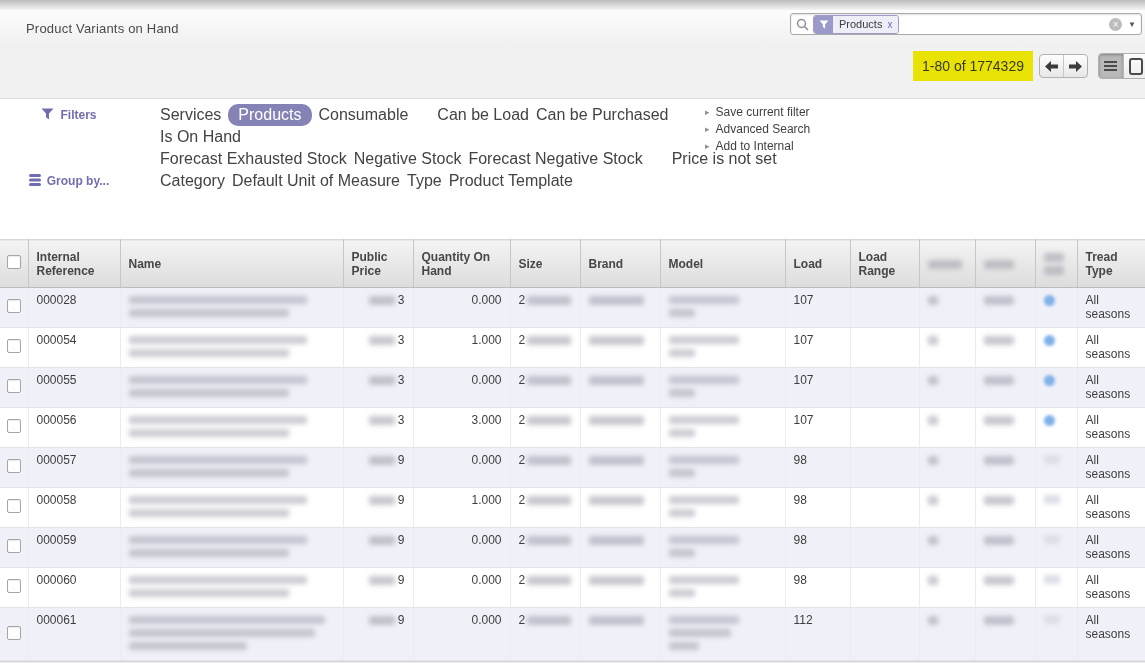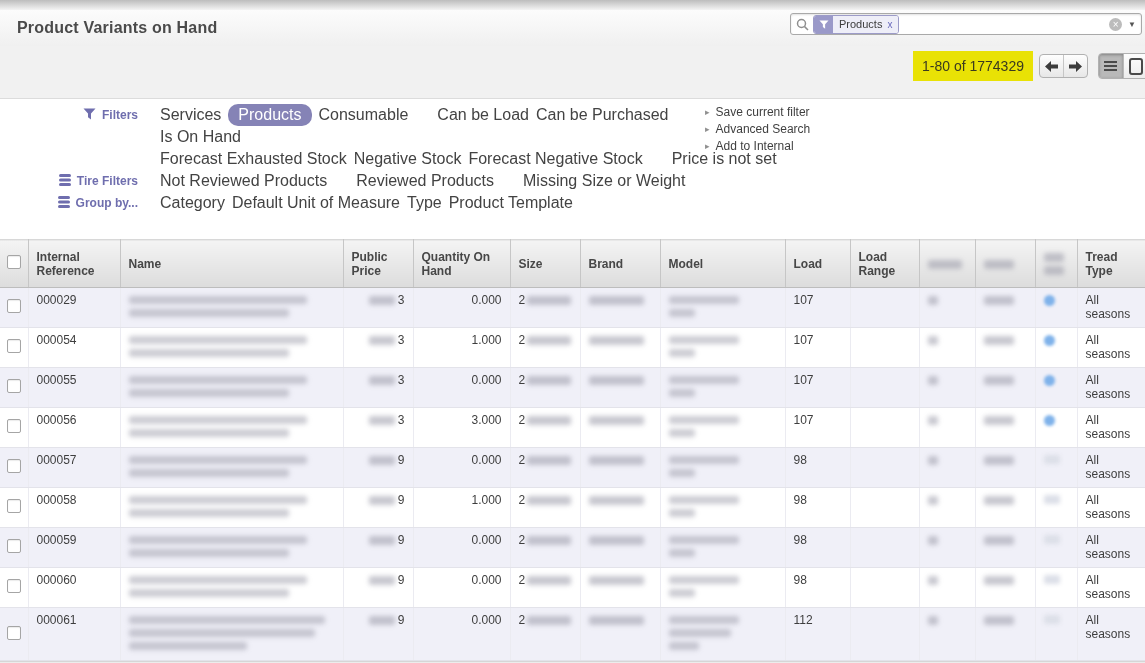--- a/index.html
+++ b/index.html
@@ -5,21 +5,21 @@
   html,body{margin:0;padding:0;}
   body{
     width:1145px;height:663px;overflow:hidden;position:relative;
     font-family:"Liberation Sans", sans-serif;background:#fff;
     -webkit-font-smoothing:antialiased;
   }
   
   .chrome-top{height:10px;background:linear-gradient(#bdbdbd,#f4f4f4);}
   .title-row{height:36px;background:linear-gradient(#fcfcfc,#f0f0f0);position:relative;
     display:flex;align-items:center;padding:0 8px;box-sizing:border-box;}
-  .page-title{font-size:16px;font-weight:bold;color:#4a4a4a;margin:9px;letter-spacing:.2px;}
+  .page-title{font-size:13px;font-weight:normal;color:#4a4a4a;margin:18px;letter-spacing:.2px;}
   
   .searchbox{position:absolute;right:3px;top:3px;width:352px;height:22px;background:#fff;
     border:1px solid #a9a9a9;border-radius:3px;box-shadow:inset 0 1px 2px rgba(0,0,0,.12);
     display:flex;align-items:center;padding:0 5px;box-sizing:border-box;cursor:text;}
   .search-mag{display:flex;align-items:center;margin-right:4px;}
   .facet{display:flex;align-items:stretch;height:17px;border:1px solid #9c9bc8;border-radius:3px;overflow:hidden;cursor:pointer;}
   .facet-ic{background:#9a99c9;width:19px;display:flex;align-items:center;justify-content:center;}
   .facet-body{background:#eeeef8;padding:0 6px;display:flex;align-items:center;gap:5px;}
   .facet-label{font-size:11px;color:#3c3c3c;}
   .facet-x{font-size:10px;color:#6b6bbd;cursor:pointer;}
@@ -38,21 +38,21 @@
   .switch-btn{width:24px;display:flex;align-items:center;justify-content:center;cursor:pointer;
     background:linear-gradient(#fdfdfd,#ececec);}
   .switch-btn + .switch-btn{border-left:1px solid #b9b9b9;}
   .switch-btn.active{background:#b9b9b9;box-shadow:inset 0 1px 3px rgba(0,0,0,.3);}
   .ic-list{display:flex;flex-direction:column;gap:2px;}
   .ic-list i{display:block;width:13px;height:2px;background:#4a4a4a;}
   .ic-form{width:10px;height:13px;border:2px solid #4a4a4a;border-radius:3px;}
   
   .filter-area{background:#fff;height:140px;position:relative;padding-top:8px;box-sizing:border-box;}
   .fsec{display:flex;}
-  .fsec-label{width:138px;flex:none;display:flex;justify-content:flex-end;align-items:flex-start;gap:6px;
+  .fsec-label{width:138px;flex:none;display:flex;justify-content:center;align-items:flex-start;gap:6px;
     color:#6f6eae;font-weight:bold;font-size:12px;padding-top:1px;cursor:pointer;}
   .fsec-rows{margin-left:22px;}
   .frow{display:flex;align-items:center;margin-bottom:7px;height:15px;}
   .fitem{font-size:16px;color:#434343;margin-right:7px;cursor:pointer;white-space:nowrap;}
   .fitem.gap{margin-left:22px;}
   .fitem.sel{background:#8583b6;color:#fff;border-radius:10px;padding:2px 10px;}
   .search-links{position:absolute;left:705px;top:6px;}
   .slink{display:flex;align-items:center;gap:6px;margin-bottom:3px;font-size:12px;color:#3f3f3f;cursor:pointer;}
   .slink .tri{color:#8f8f8f;font-size:9px;}
   
@@ -168,40 +168,20 @@
           </div>
           <div class="frow">
             <span class="fitem">Forecast Exhausted Stock</span>
             <span class="fitem">Negative Stock</span>
             <span class="fitem">Forecast Negative Stock</span>
             <span class="fitem gap">Price is not set</span>
           </div>
         </div>
   </div>
 
-  <div class="fsec">
-    <div class="fsec-label">
-
-      <span class="ic stack-ic">
-        <svg width="12" height="12" viewBox="0 0 12 12" fill="#6f6eae">
-              <rect y="0" width="12" height="3" rx="1.5"></rect>
-              <rect y="4.5" width="12" height="3" rx="1.5"></rect>
-              <rect y="9" width="12" height="3" rx="1.5"></rect>
-            </svg>
-      </span>
-      <span class="fsec-text">Tire Filters</span>
-    </div>
-    <div class="fsec-rows">
-          <div class="frow">
-            <span class="fitem">Not Reviewed Products</span>
-            <span class="fitem gap">Reviewed Products</span>
-            <span class="fitem gap">Missing Size or Weight</span>
-          </div>
-        </div>
-  </div>
 
   <div class="fsec">
     <div class="fsec-label">
 
       <span class="ic stack-ic">
         <svg width="12" height="12" viewBox="0 0 12 12" fill="#6f6eae">
               <rect y="0" width="12" height="3" rx="1.5"></rect>
               <rect y="4.5" width="12" height="3" rx="1.5"></rect>
               <rect y="9" width="12" height="3" rx="1.5"></rect>
             </svg>
@@ -269,21 +249,21 @@
         <th class="hdr-bars">
             <span class="blur-bar w20"></span>
             <span class="blur-bar w20"></span>
           </th>
         <th>Tread Type</th>
       </tr>
     </thead>
     <tbody>
   <tr class="stripe">
     <td class="c-cb"><span class="cb"></span></td>
-    <td><span class="ref">000029</span></td>
+    <td><span class="ref">000028</span></td>
     <td>
             <div class="name-lines">
               <div class="blur-line" style="width: 178px;"></div>
               <div class="blur-line" style="width: 160px;"></div>
             </div>
           </td>
     <td class="num"><span class="blur-bar w26"></span><span class="price-end">3</span></td>
     <td class="num"><span class="qty">0.000</span></td>
     <td><span class="size-start">2</span><span class="blur-bar w44"></span></td>
     <td><span class="blur-bar w55"></span></td>

